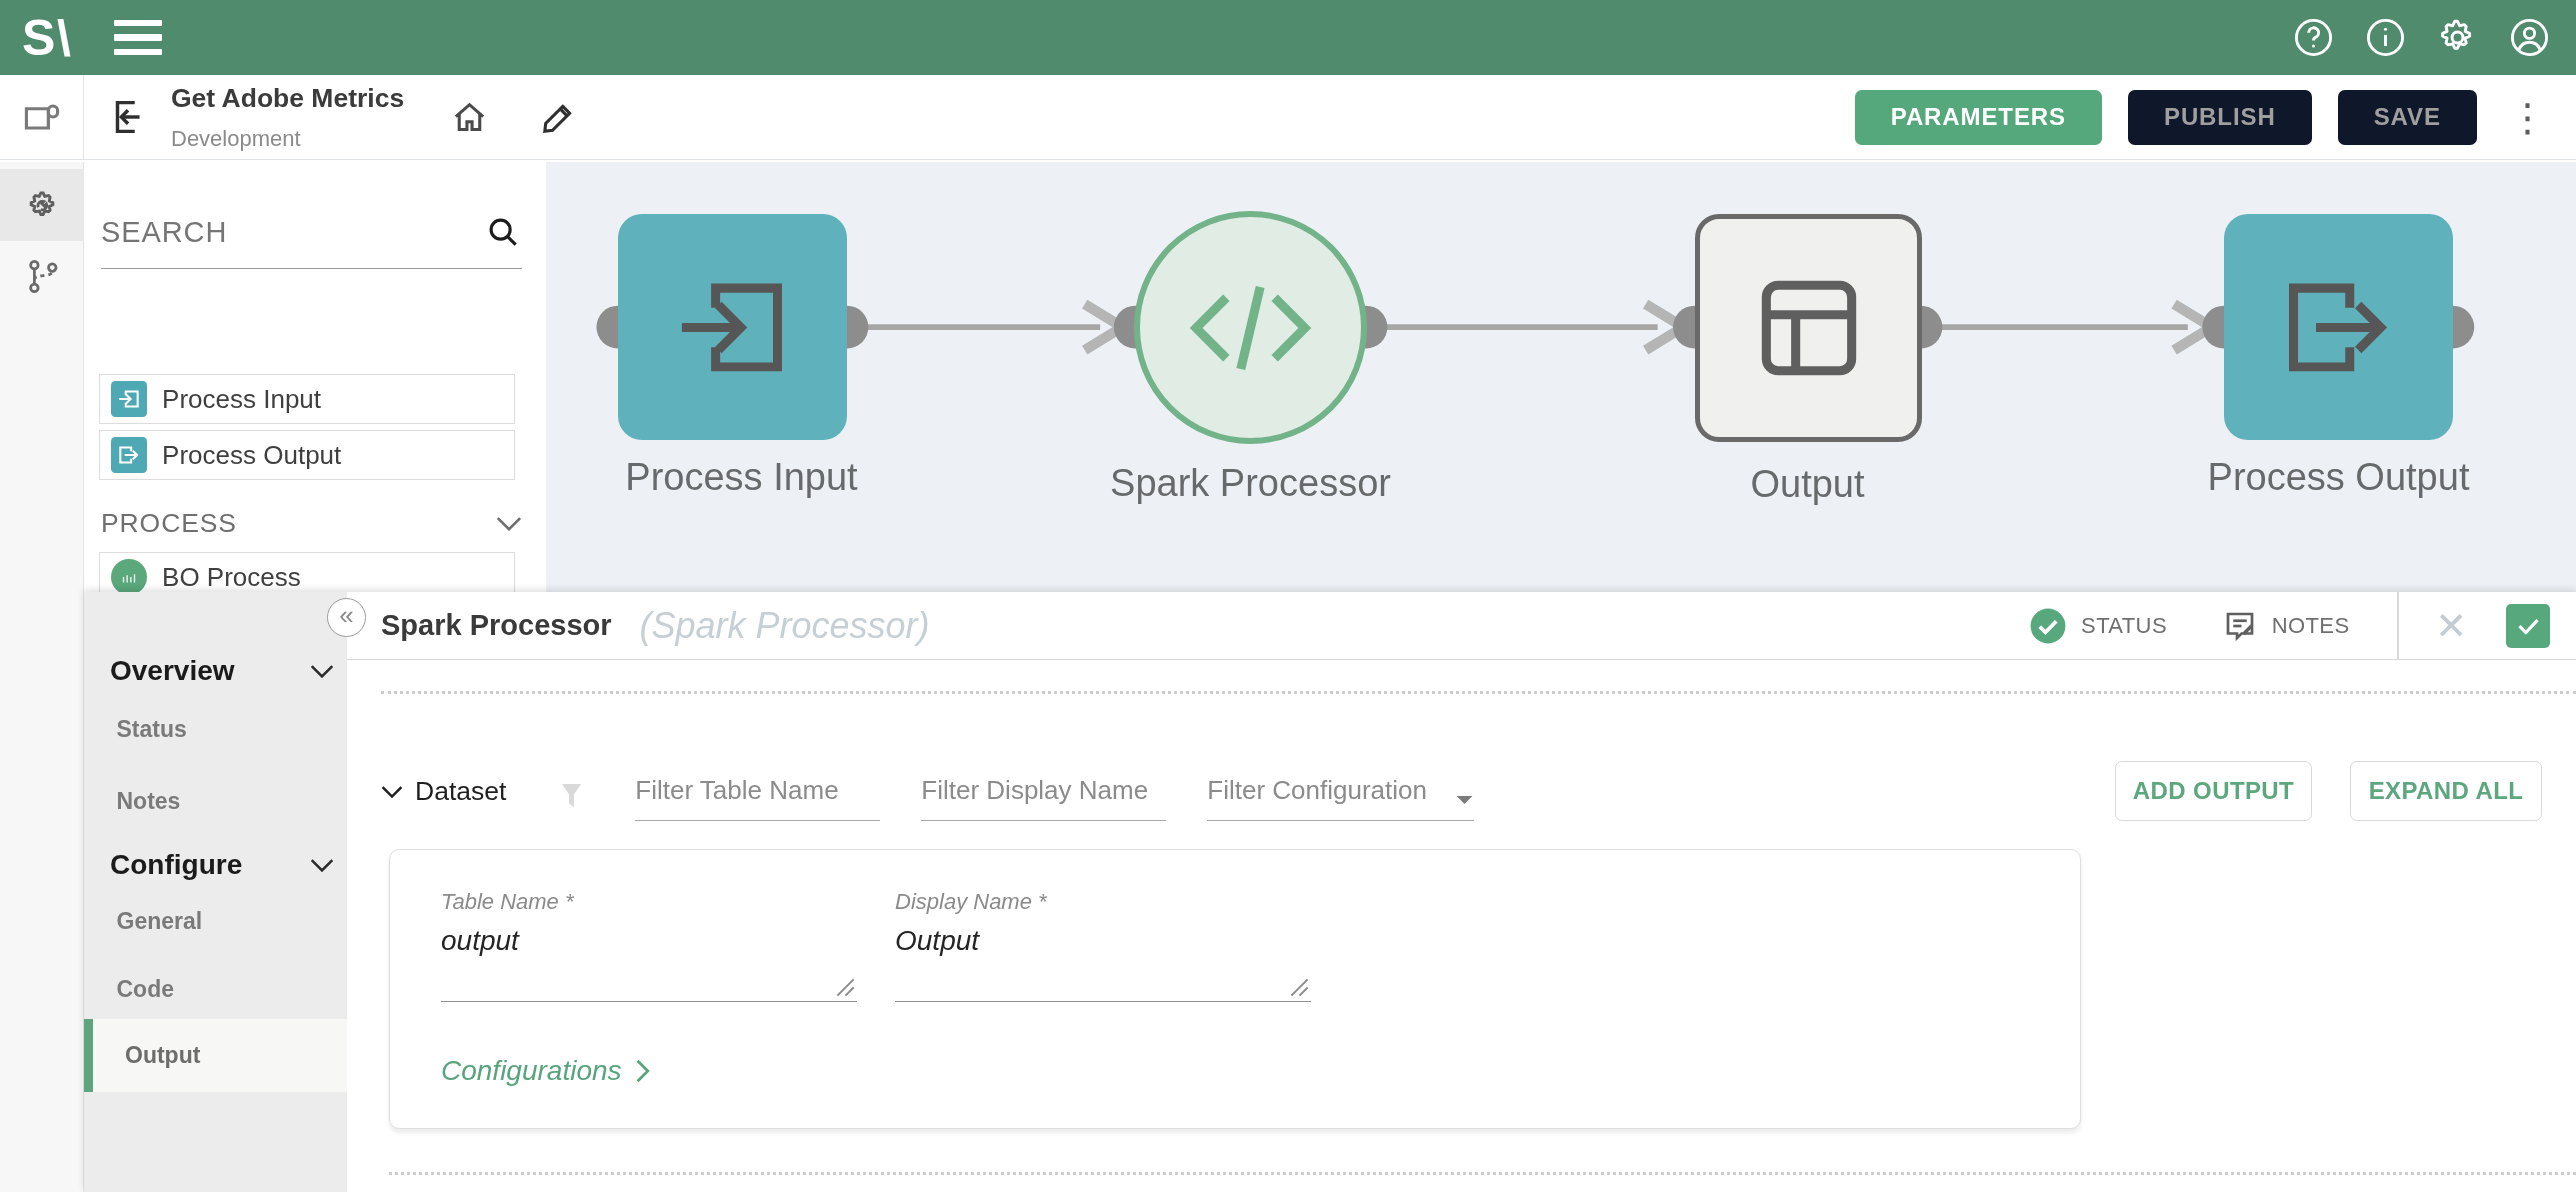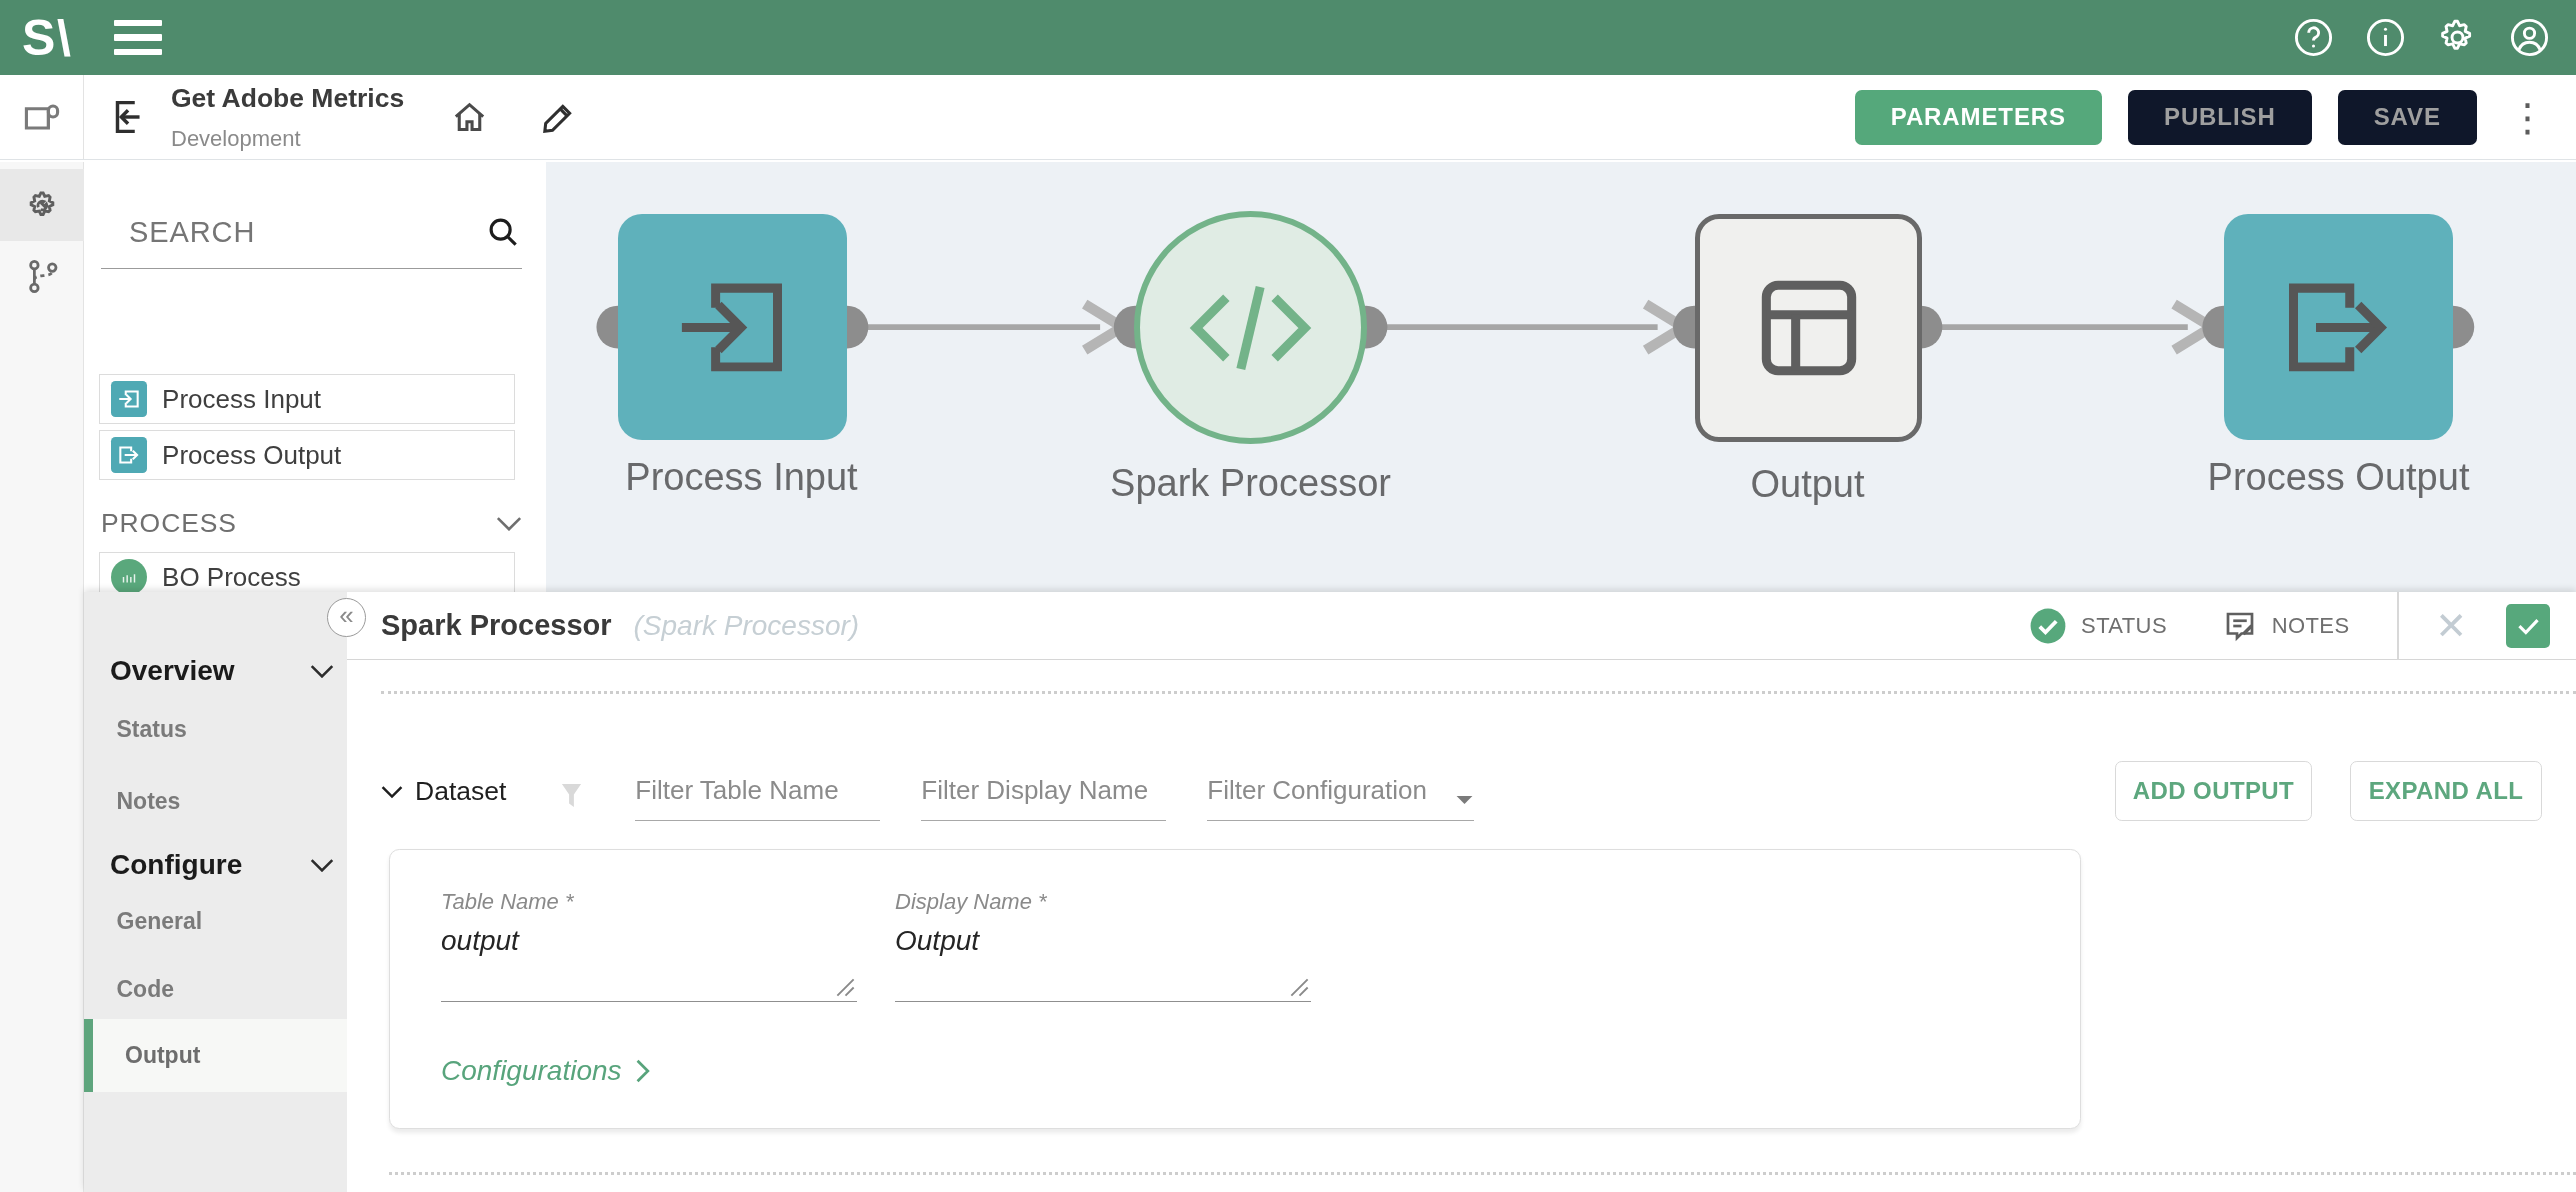--- a/index.html
+++ b/index.html
@@ -37,21 +37,21 @@
   .left-rail { position:absolute; left:0; top:162px; width:84px; height:1031px; background:#f7f7f7;
     border-right:1.7px solid #e3e3e3; }
   .rail-item { width:84px; height:72px; display:flex; align-items:center; justify-content:center; cursor:pointer; }
   .rail-item.selected { background:#e8e8e8; }
   .rail-item.first { margin-top:6.8px; }
 
   
   .palette { position:absolute; left:84px; top:162px; width:462px; height:1031px; background:#fff; z-index:1; }
   .search-wrap { position:absolute; left:17px; top:51px; width:421px; border-bottom:1.7px solid #9b9b9b;
     padding-bottom:17px; display:flex; align-items:center; }
-  .search-ph { font-size:29px; color:#757575; letter-spacing:0.9px; flex:1;margin-left:28px; }
+  .search-ph { font-size:29px; color:#757575; letter-spacing:0.9px; flex:1; }
   .pal-section { position:absolute; left:17px; width:421px; display:flex; align-items:center; }
   .pal-section .lbl { font-size:26.5px; color:#6f6f6f; letter-spacing:0.9px; flex:1; }
   .pal-item { position:absolute; left:15.4px; width:416px; height:50px; border:1.7px solid #dcdcdc;
     background:#fff; display:flex; align-items:center; padding-left:10.3px; gap:15.4px; cursor:pointer; }
   .pal-item .mini { width:36px; height:36px; border-radius:4.3px; background:#4fa9b4; display:flex;
     align-items:center; justify-content:center; flex-shrink:0; }
   .pal-item .mini.green { border-radius:50%; background:#5aa87c; }
   .pal-item .ilabel { font-size:26px; color:#3f3f3f; }
 
   
@@ -74,21 +74,21 @@
   .nav-sel { position:absolute; left:0; top:427px; width:263px; height:73px; background:#f7f8f6;
     display:flex; align-items:center; cursor:pointer; }
   .nav-sel::before { content:""; position:absolute; left:0; top:0; width:8.6px; height:73px; background:#5ea57d; }
   .nav-sel .txt { margin-left:41px; font-size:23px; font-weight:bold; color:#6d6d6d; }
   .collapse-btn { position:absolute; left:243px; top:6px; width:39px; height:39px; border-radius:50%;
     background:#fff; border:1.7px solid #9a9a9a; color:#8a8a8a; font-size:26px; display:flex;
     align-items:center; justify-content:center; cursor:pointer; z-index:6; padding-bottom:3.4px; }
   .panel-header { position:absolute; left:263px; top:0; right:0; height:68px; background:#fff;
     border-bottom:1.7px solid #d6d6d6; display:flex; align-items:center; padding:0 26px 0 34px; }
   .ph-title { font-size:29px; font-weight:bold; color:#3a3a3a; }
-  .ph-sub { font-size:28px; font-style:italic; color:#c6cfd4; margin-left:22px; }
+  .ph-sub { font-size:36px; font-style:italic; color:#c6cfd4; margin-left:28px; }
   .ph-group { display:flex; align-items:center; gap:13.7px; cursor:pointer; }
   .ph-group .glabel { font-size:22px; color:#6f6f6f; letter-spacing:0.4px; }
   .vdiv { width:1.7px; height:68px; background:#d8d8d8; margin:0 36px 0 48px; }
   .xclose { font-size:38px; color:#c3ccd3; cursor:pointer; line-height:1; }
   .okbtn { width:44px; height:44px; background:#57a87c; border-radius:5.1px; margin-left:39px;
     display:flex; align-items:center; justify-content:center; cursor:pointer; }
 
   .panel-content { position:absolute; left:263px; top:68px; right:0; bottom:0; background:#fff; }
   .dash1 { position:absolute; top:31px; left:34px; right:0; border-top:3.4px dotted #cdcdcd; }
   .dash2 { position:absolute; top:512px; left:42px; right:0; border-top:3.4px dotted #cdcdcd; }

